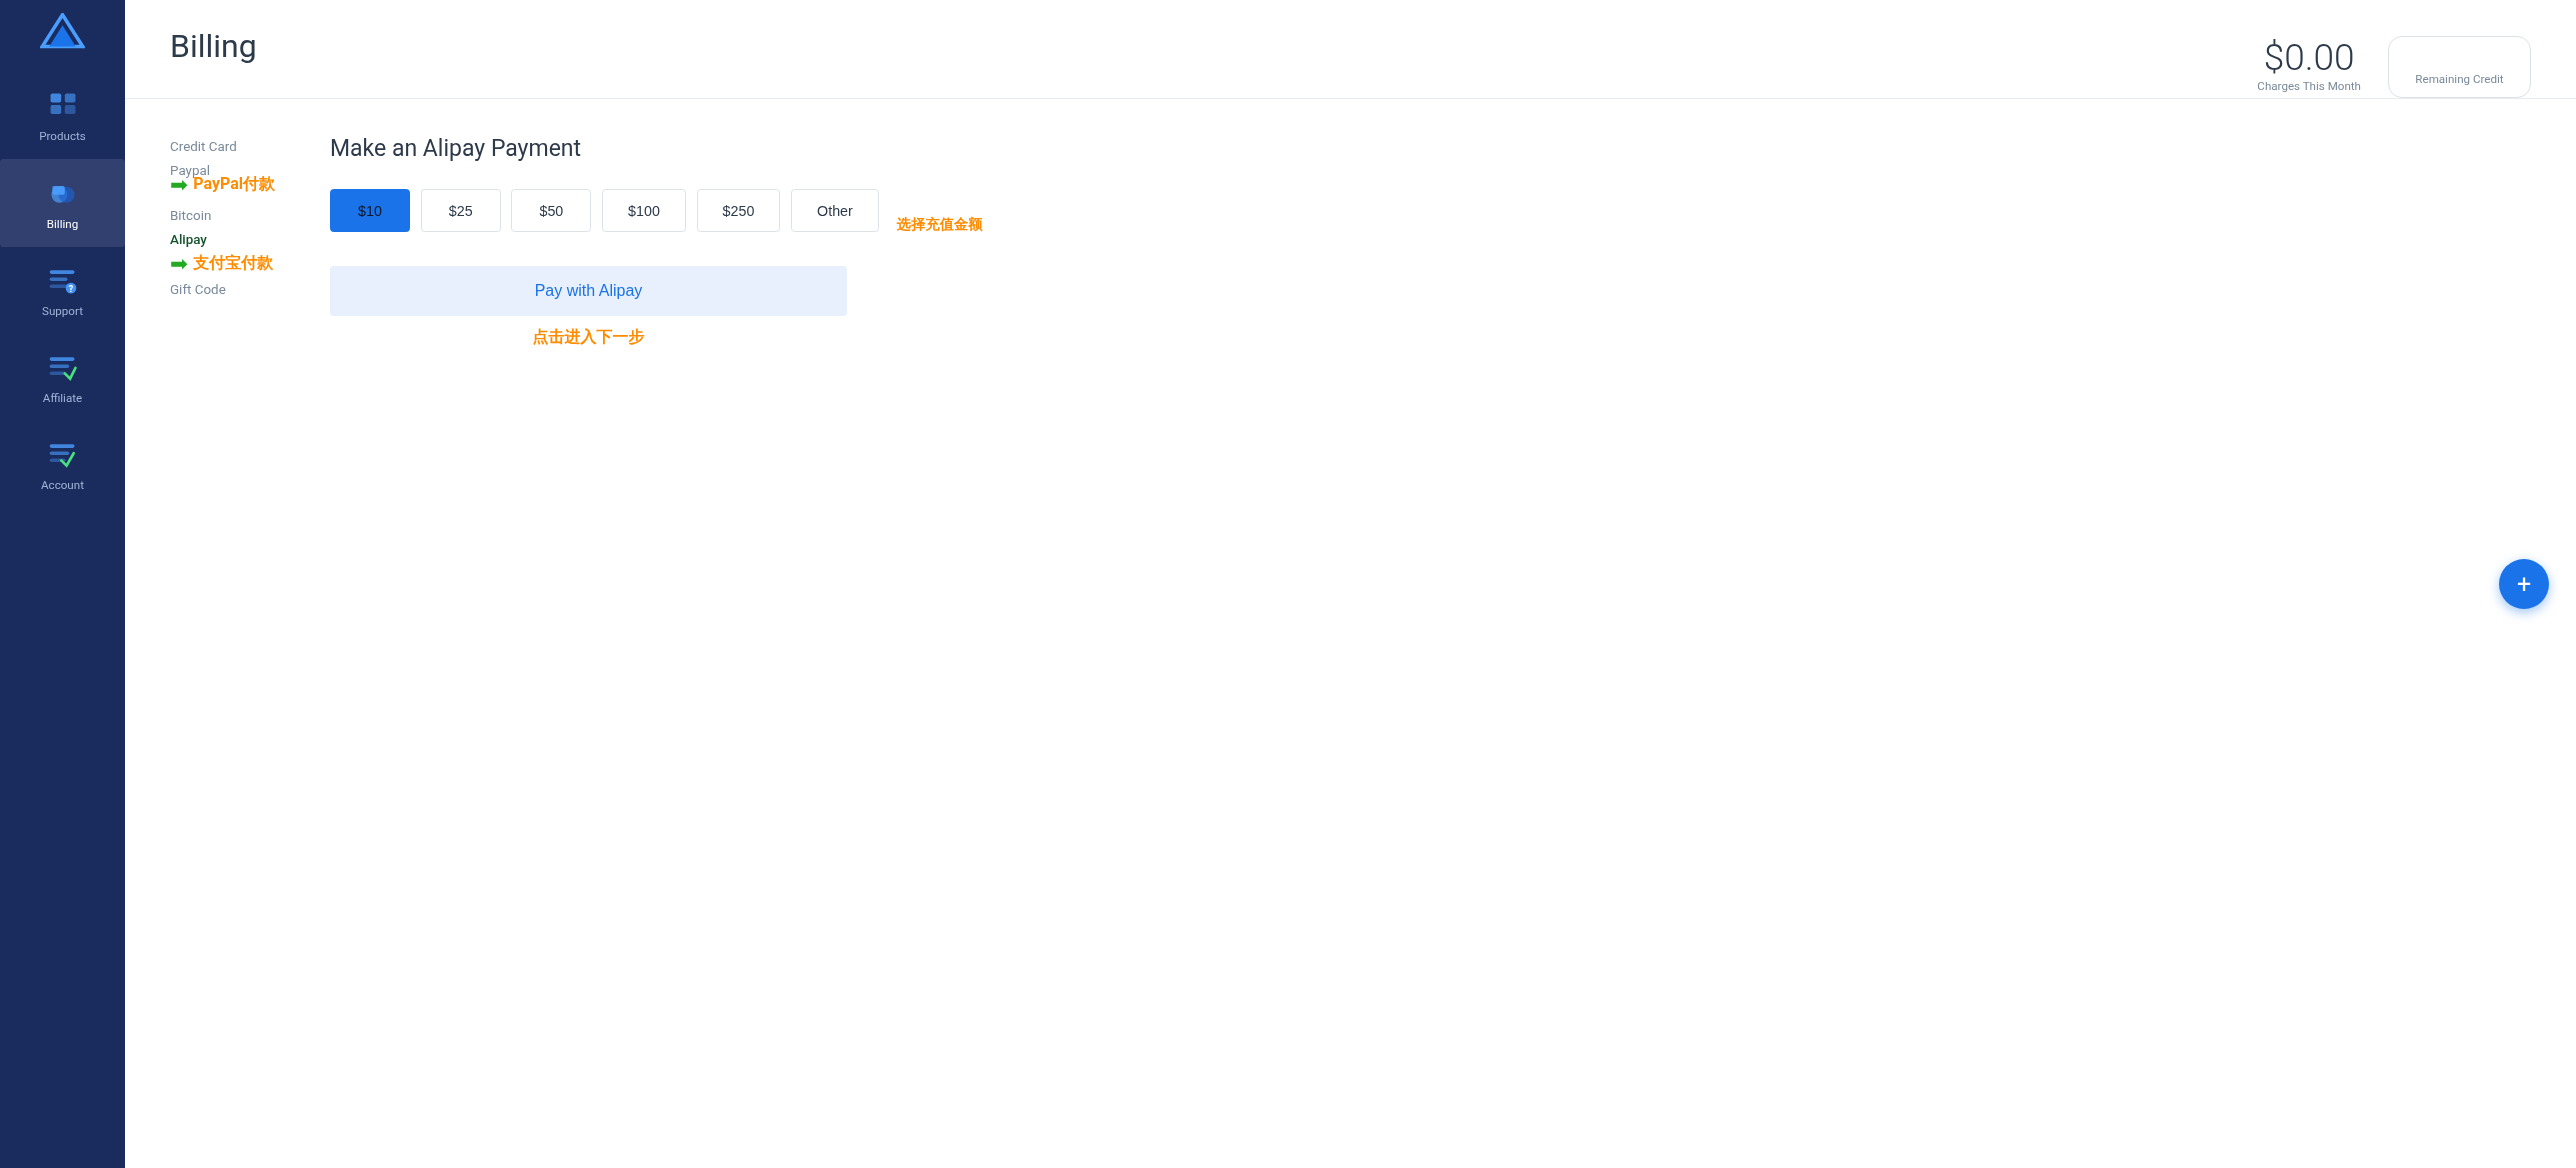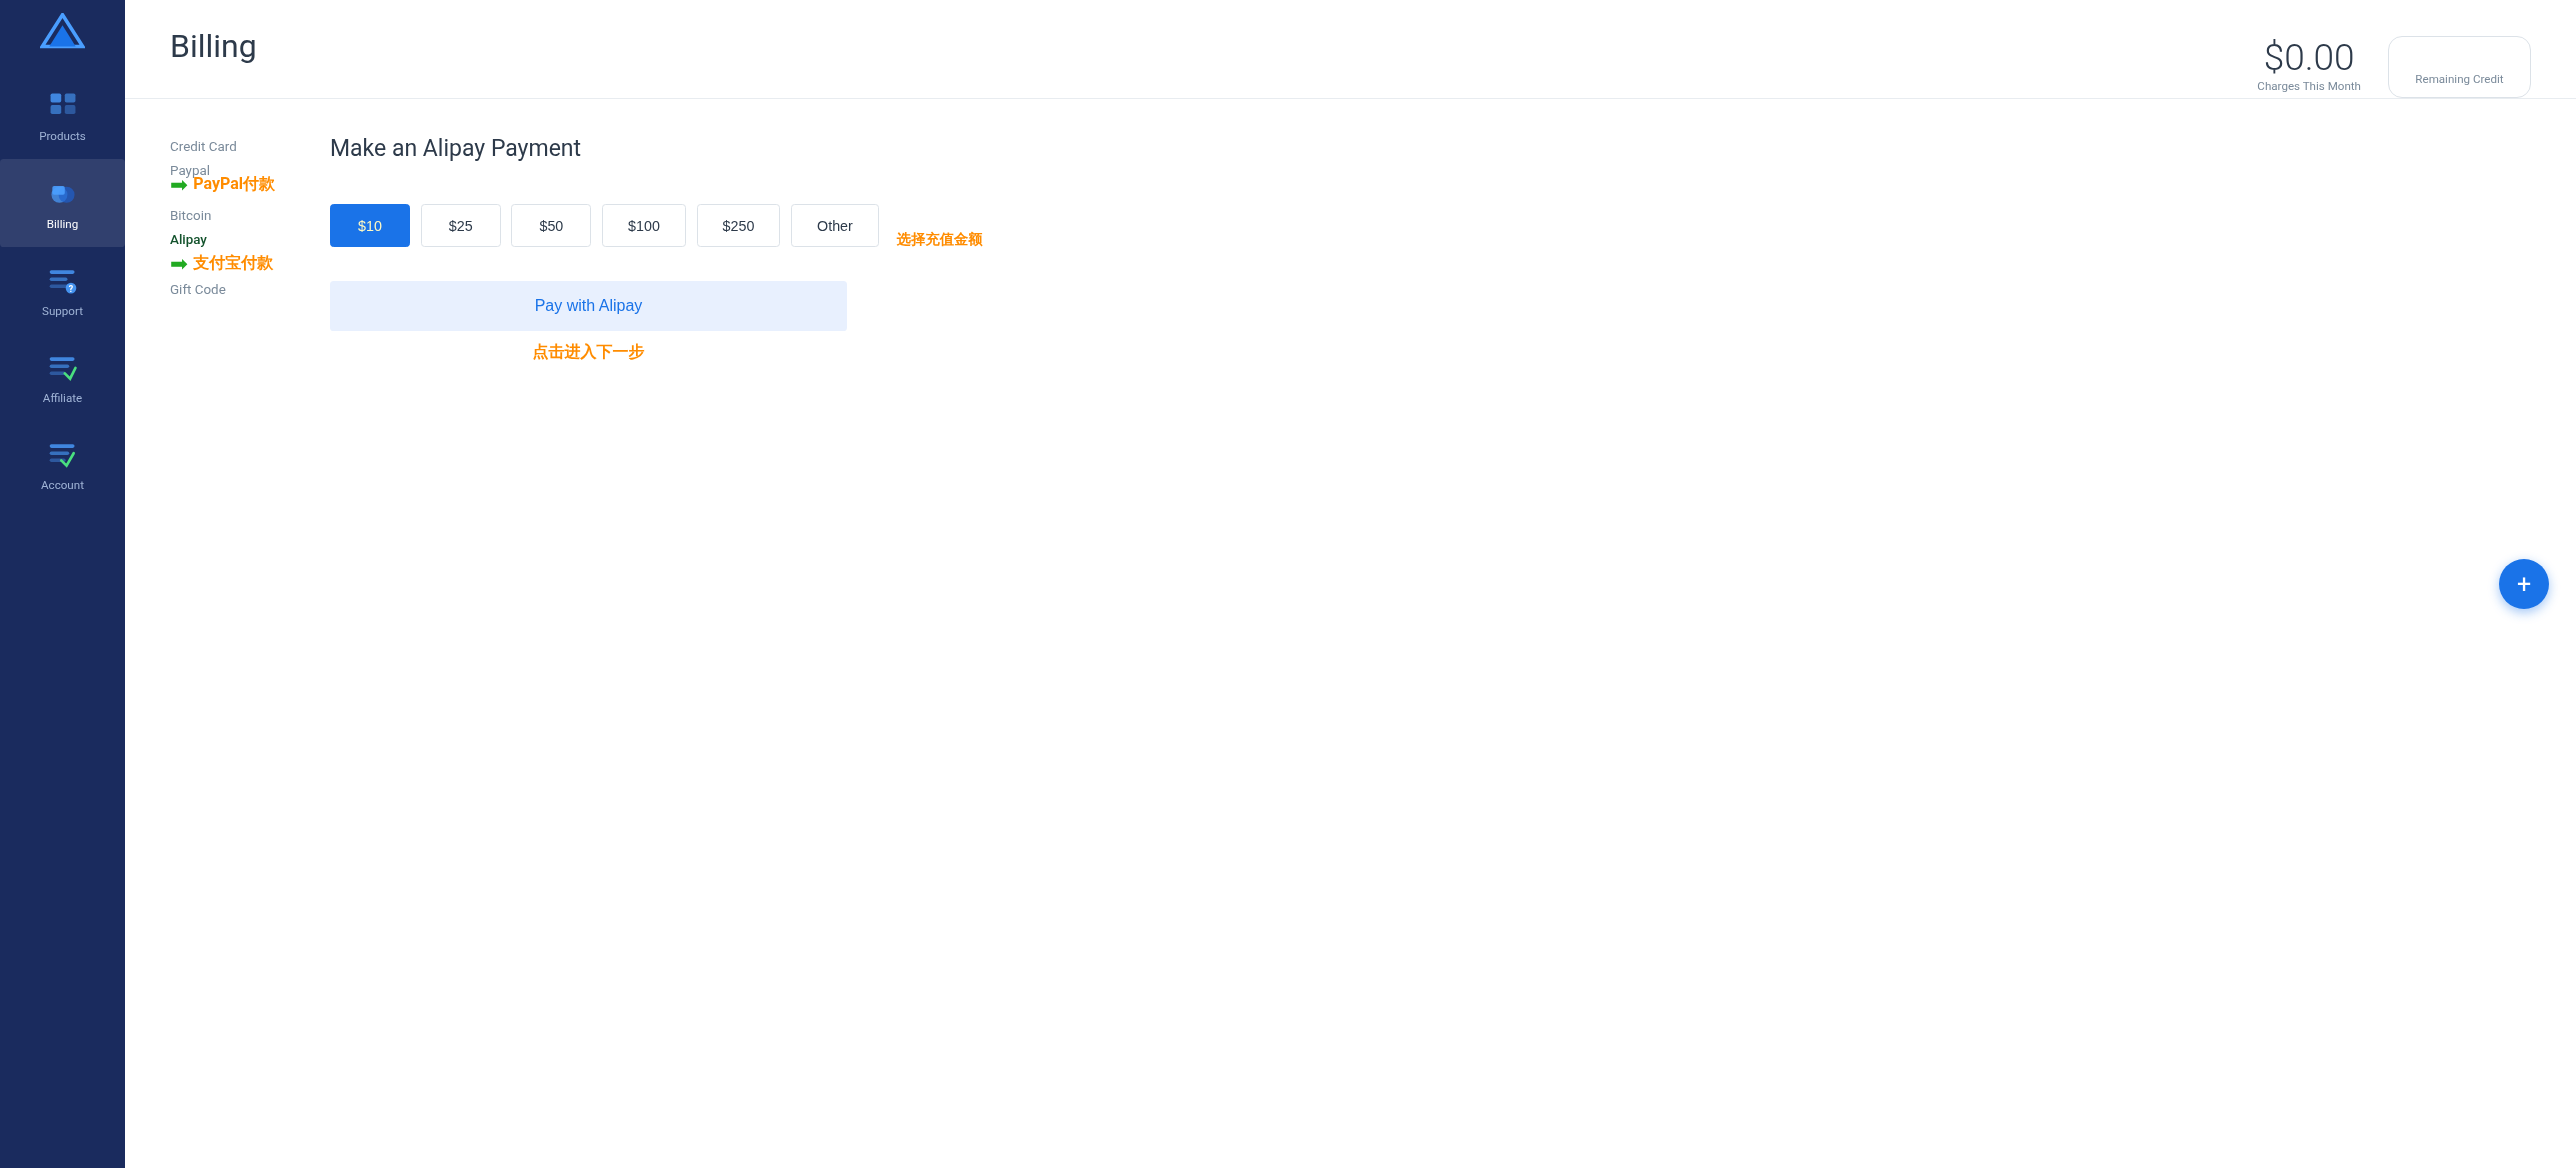--- a/index.html
+++ b/index.html
@@ -138,21 +138,21 @@
     .left-nav-item.active { color: #14532d; font-weight: 500; }
 
     
     .payment-section {
       flex: 1;
     }
     .payment-title {
       font-size: 23px;
       font-weight: 400;
       color: #2d3a4a;
-      margin-bottom: 42px;
+      margin-bottom: 27px;
     }
 
     
     .amount-buttons {
       display: flex;
       gap: 10.7px;
       margin-bottom: 27px;
       flex-wrap: wrap;
     }
     .amount-btn {
@@ -161,21 +161,21 @@
       border-radius: 3.6px;
       font-size: 14.3px;
       cursor: pointer;
       background: #fff;
       color: #2d3a4a;
       min-width: 80px;
       text-align: center;
     }
     .amount-btn.active {
       background: #1a73e8;
-      color: #fef9c3;
+      color: #0f172a;
       border-color: #1a73e8;
     }
 
     
     .pay-btn-wrapper {
       max-width: 517px;
     }
     .pay-btn {
       width: 100%;
       padding: 16px;

